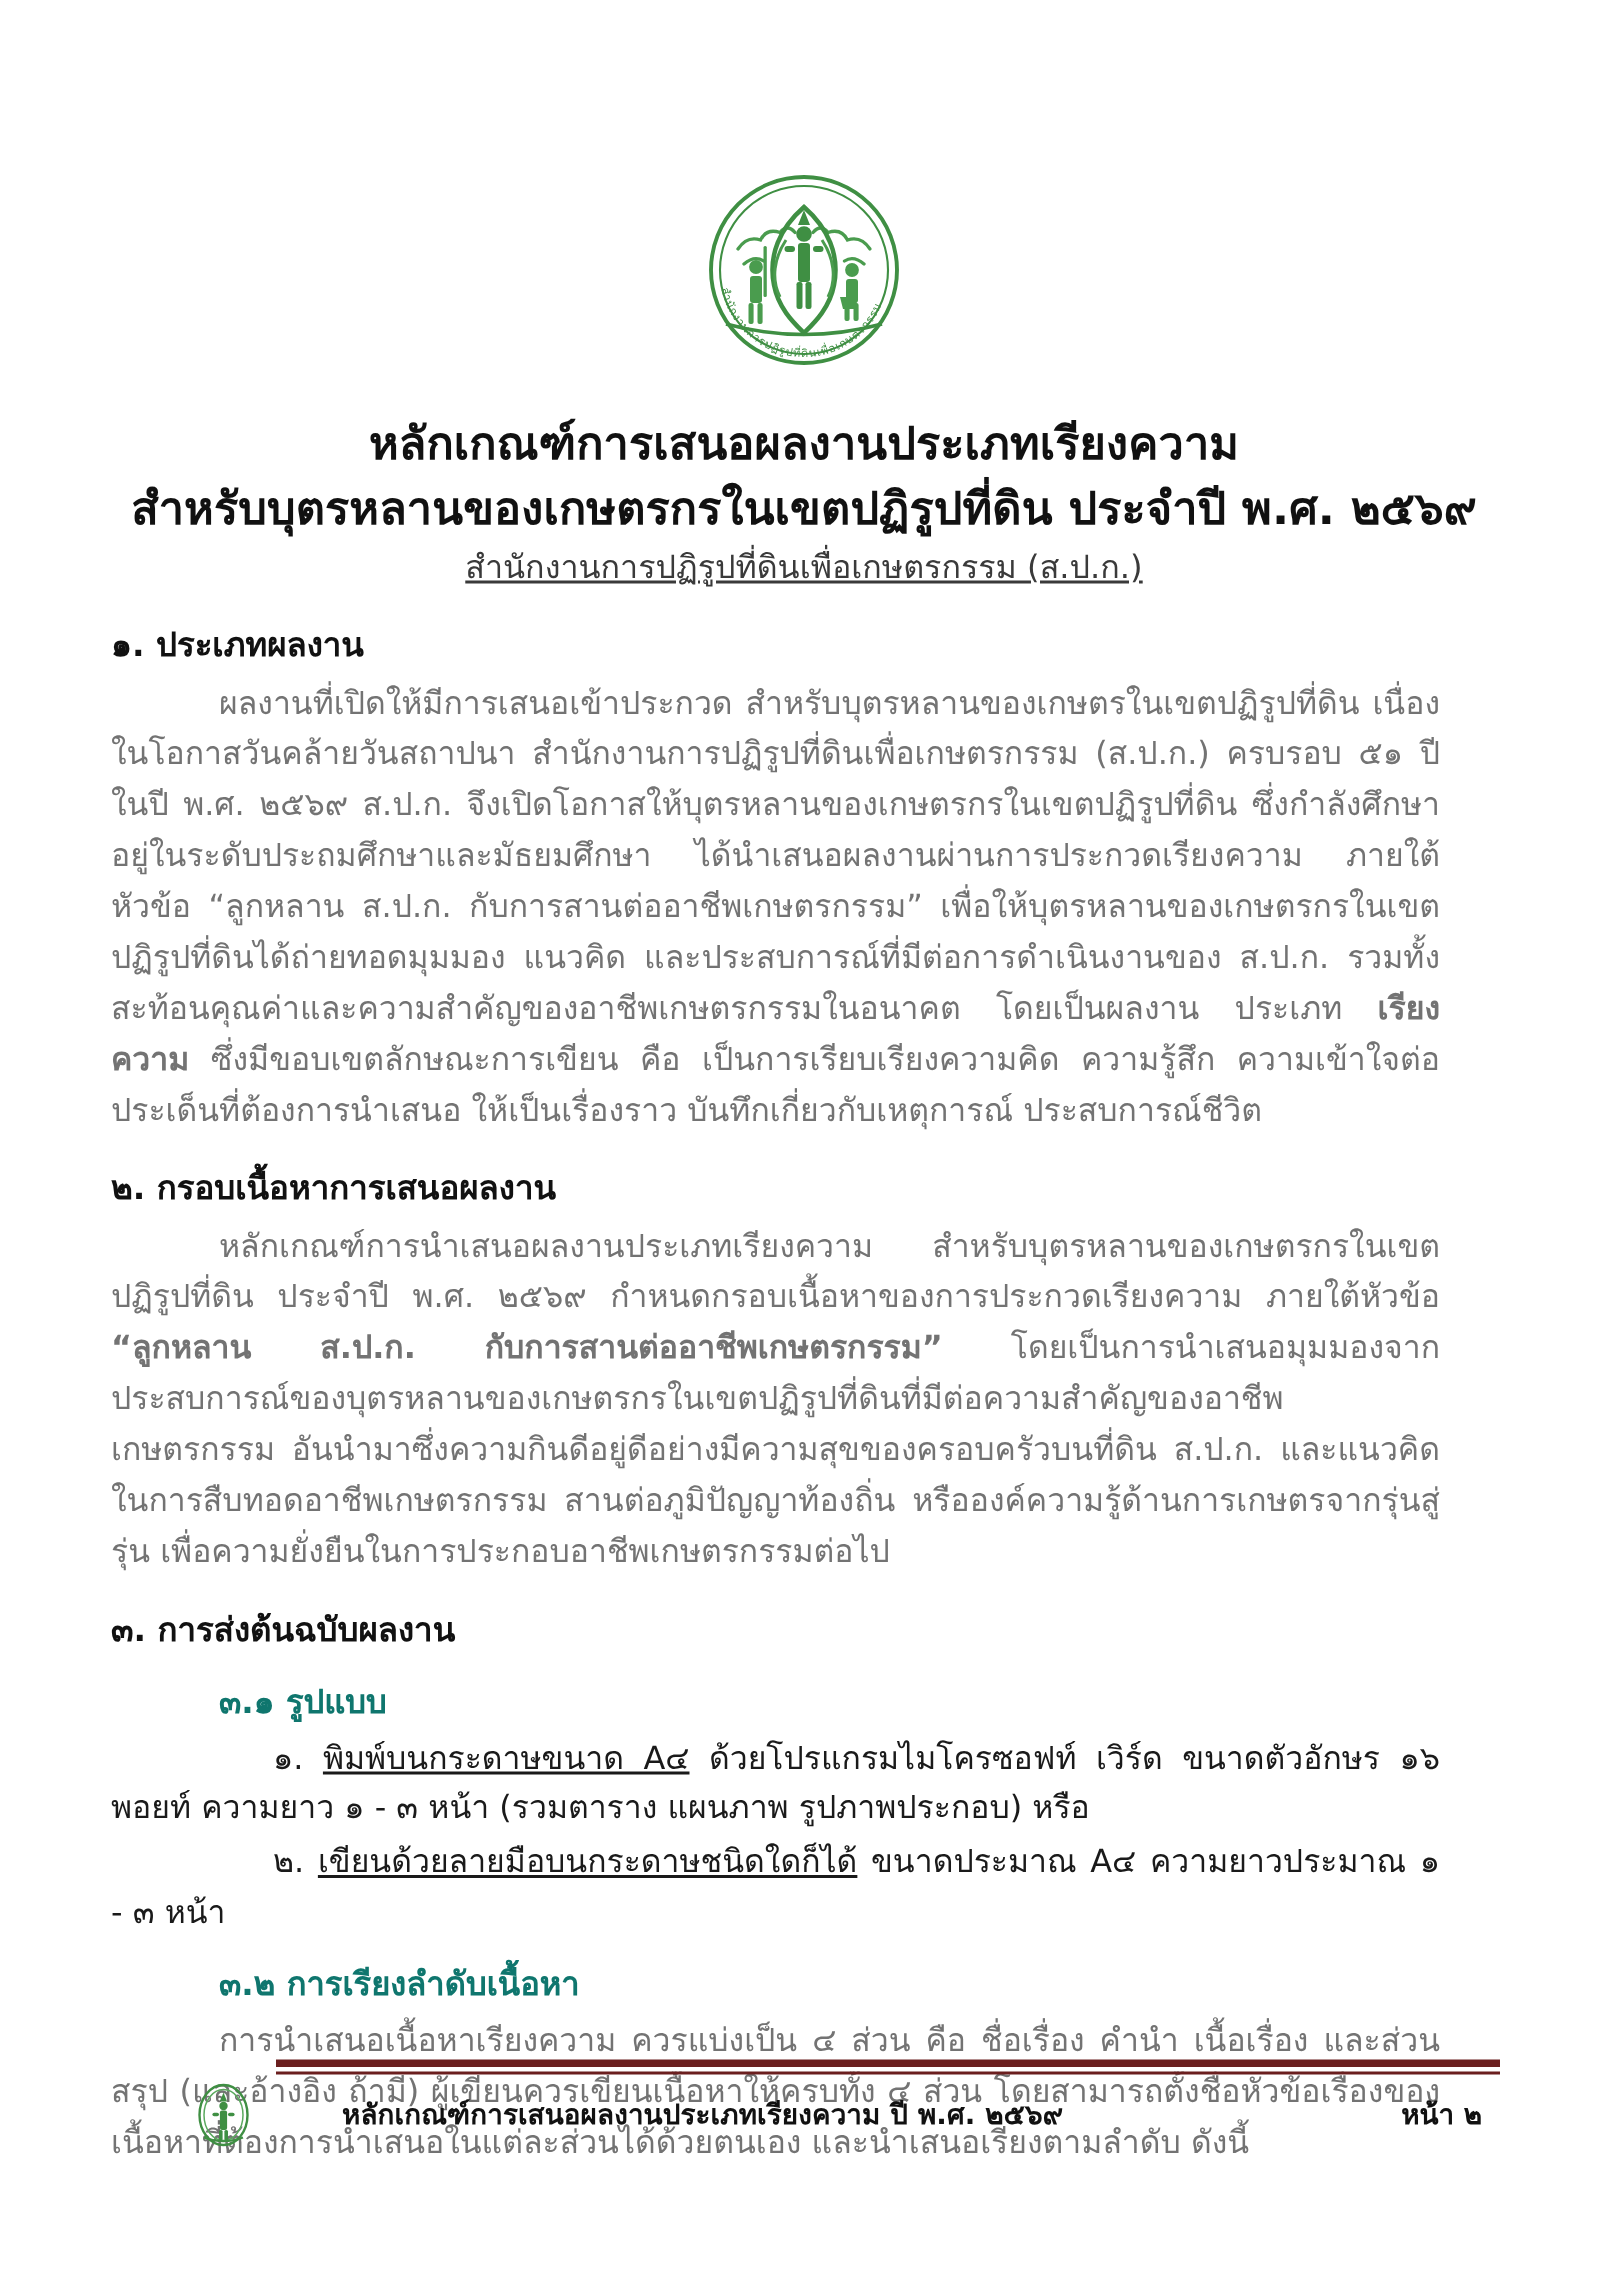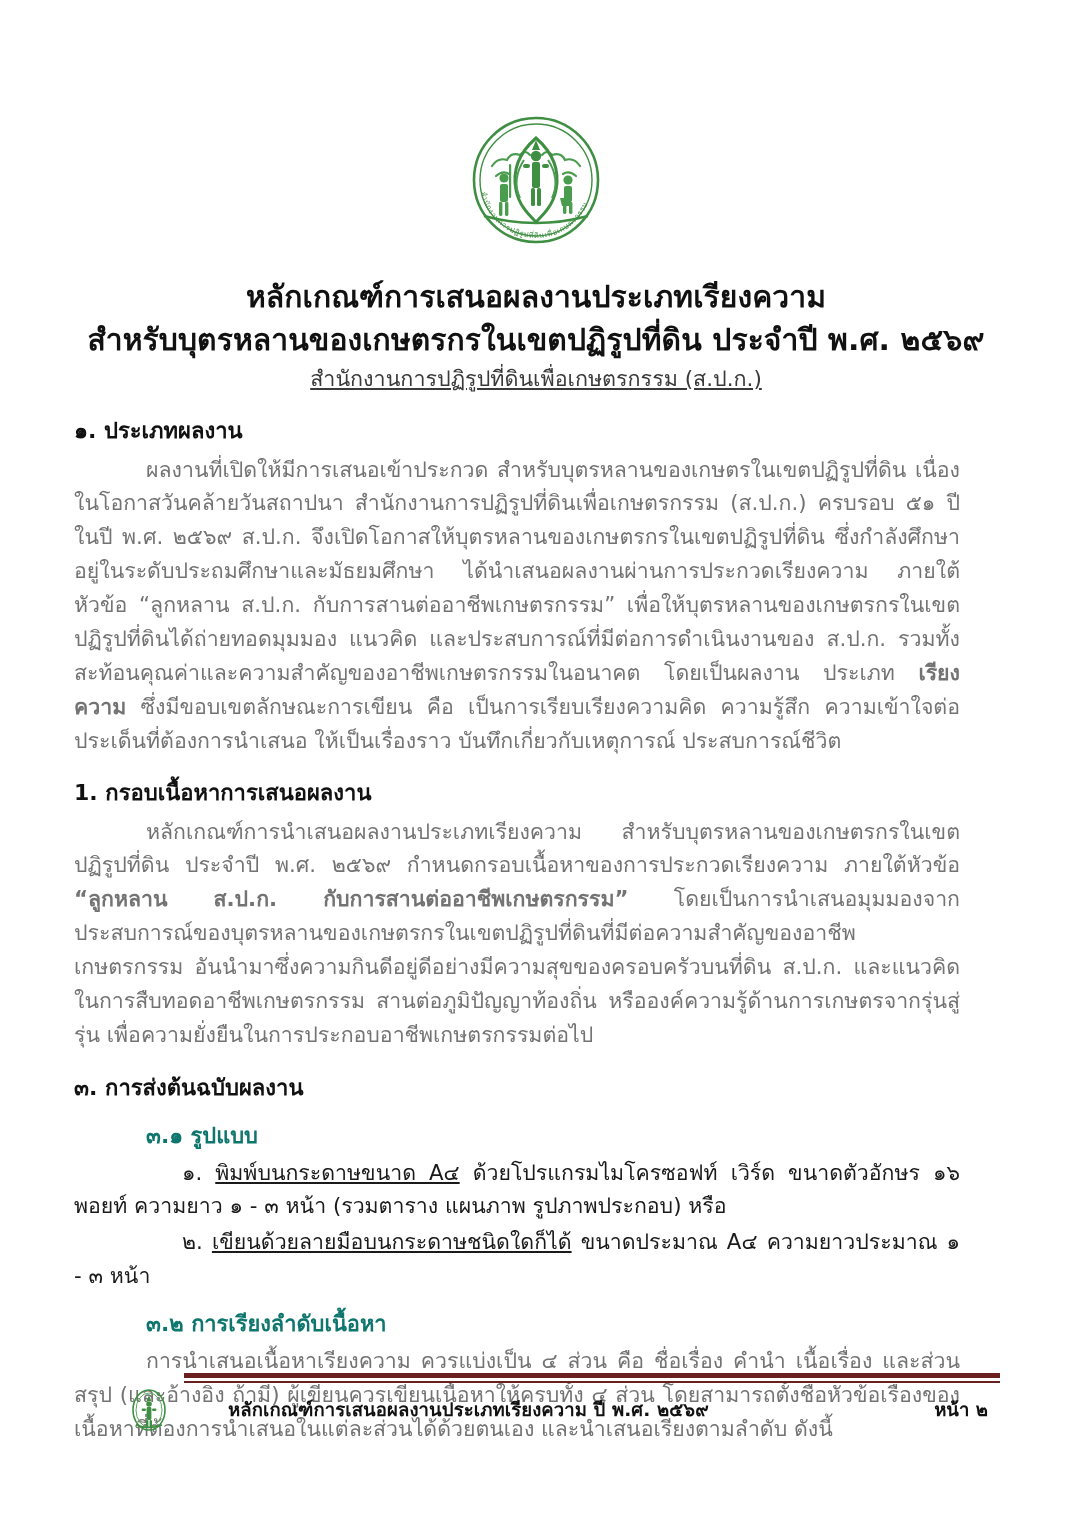--- a/index.html
+++ b/index.html
@@ -212,21 +212,21 @@
     <div class="doc-title-1">หลักเกณฑ์การเสนอผลงานประเภทเรียงความ</div>
     <div class="doc-title-2">สำหรับบุตรหลานของเกษตรกรในเขตปฏิรูปที่ดิน ประจำปี พ.ศ. ๒๕๖๙</div>
     <div class="doc-subtitle">สำนักงานการปฏิรูปที่ดินเพื่อเกษตรกรรม (ส.ป.ก.)</div>
   </div>
 
   <div class="body-area">
 
     <h2 class="sec-head">๑. ประเภทผลงาน</h2>
     <p class="para"><span>ผลงานที่เปิดให้มีการเสนอเข้าประกวด สำหรับบุตรหลานของเกษตรในเขตปฏิรูปที่ดิน เนื่องในโอกาสวันคล้ายวันสถาปนา สำนักงานการปฏิรูปที่ดินเพื่อเกษตรกรรม (ส.ป.ก.) ครบรอบ ๕๑ ปี ในปี พ.ศ. ๒๕๖๙ ส.ป.ก. จึงเปิดโอกาสให้บุตรหลานของเกษตรกรในเขตปฏิรูปที่ดิน ซึ่งกำลังศึกษาอยู่ในระดับประถมศึกษาและมัธยมศึกษา ได้นำเสนอผลงานผ่านการประกวดเรียงความ ภายใต้หัวข้อ “ลูกหลาน ส.ป.ก. กับการสานต่ออาชีพเกษตรกรรม” เพื่อให้บุตรหลานของเกษตรกรในเขตปฏิรูปที่ดินได้ถ่ายทอดมุมมอง แนวคิด และประสบการณ์ที่มีต่อการดำเนินงานของ ส.ป.ก. รวมทั้งสะท้อนคุณค่าและความสำคัญของอาชีพเกษตรกรรมในอนาคต โดยเป็นผลงาน ประเภท </span><span class="b">เรียงความ</span><span> ซึ่งมีขอบเขตลักษณะการเขียน คือ เป็นการเรียบเรียงความคิด ความรู้สึก ความเข้าใจต่อประเด็นที่ต้องการนำเสนอ ให้เป็นเรื่องราว บันทึกเกี่ยวกับเหตุการณ์ ประสบการณ์ชีวิต</span></p>
 
-    <h2 class="sec-head gap-top">1. กรอบเนื้อหาการเสนอผลงาน</h2>
+    <h2 class="sec-head gap-top">๒. กรอบเนื้อหาการเสนอผลงาน</h2>
     <p class="para"><span>หลักเกณฑ์การนำเสนอผลงานประเภทเรียงความ สำหรับบุตรหลานของเกษตรกรในเขตปฏิรูปที่ดิน ประจำปี พ.ศ. ๒๕๖๙ กำหนดกรอบเนื้อหาของการประกวดเรียงความ ภายใต้หัวข้อ </span><span class="b">“ลูกหลาน ส.ป.ก. กับการสานต่ออาชีพเกษตรกรรม”</span><span> โดยเป็นการนำเสนอมุมมองจากประสบการณ์ของบุตรหลานของเกษตรกรในเขตปฏิรูปที่ดินที่มีต่อความสำคัญของอาชีพเกษตรกรรม อันนำมาซึ่งความกินดีอยู่ดีอย่างมีความสุขของครอบครัวบนที่ดิน ส.ป.ก. และแนวคิดในการสืบทอดอาชีพเกษตรกรรม สานต่อภูมิปัญญาท้องถิ่น หรือองค์ความรู้ด้านการเกษตรจากรุ่นสู่รุ่น เพื่อความยั่งยืนในการประกอบอาชีพเกษตรกรรมต่อไป</span></p>
 
     <h2 class="sec-head gap-top">๓. การส่งต้นฉบับผลงาน</h2>
 
     <h3 class="sub-head">๓.๑ รูปแบบ</h3>
 
     <p class="list-para"><span>๑. </span><span class="u">พิมพ์บนกระดาษขนาด A๔</span><span> ด้วยโปรแกรมไมโครซอฟท์ เวิร์ด ขนาดตัวอักษร ๑๖ พอยท์ ความยาว ๑ - ๓ หน้า (รวมตาราง แผนภาพ รูปภาพประกอบ) หรือ</span></p>
 
     <p class="list-para"><span>๒. </span><span class="u">เขียนด้วยลายมือบนกระดาษชนิดใดก็ได้</span><span> ขนาดประมาณ A๔ ความยาวประมาณ ๑ - ๓ หน้า</span></p>
 

